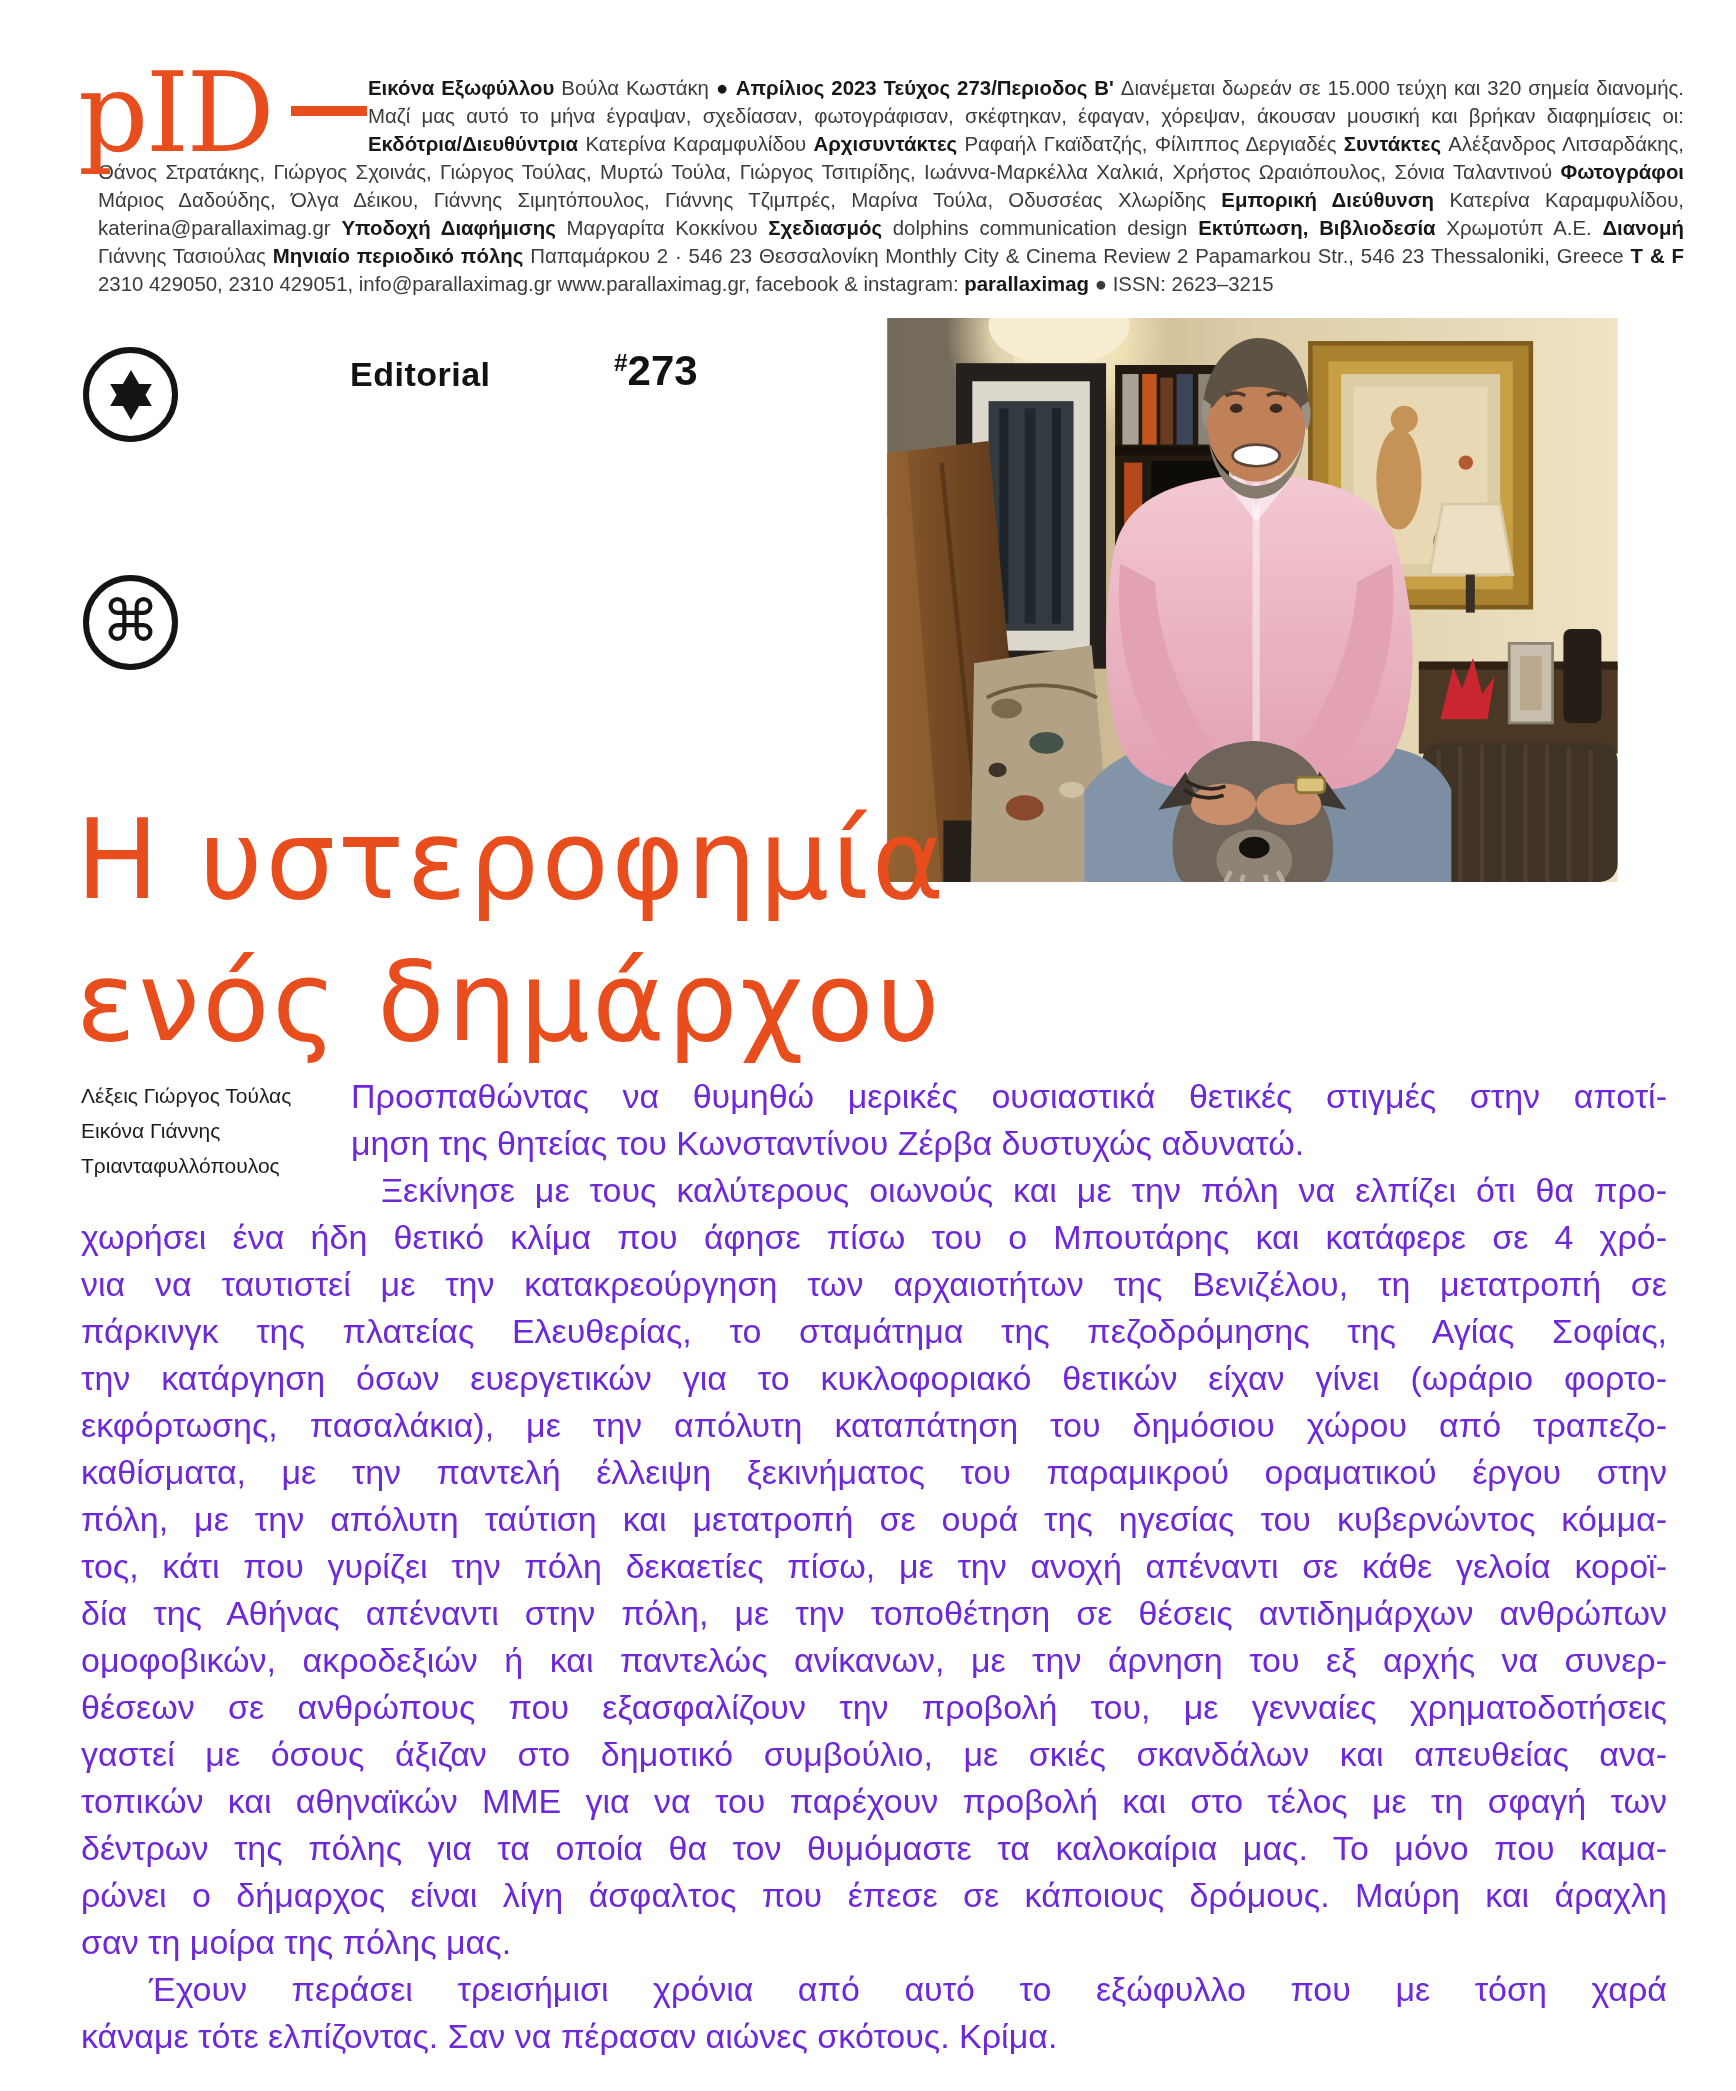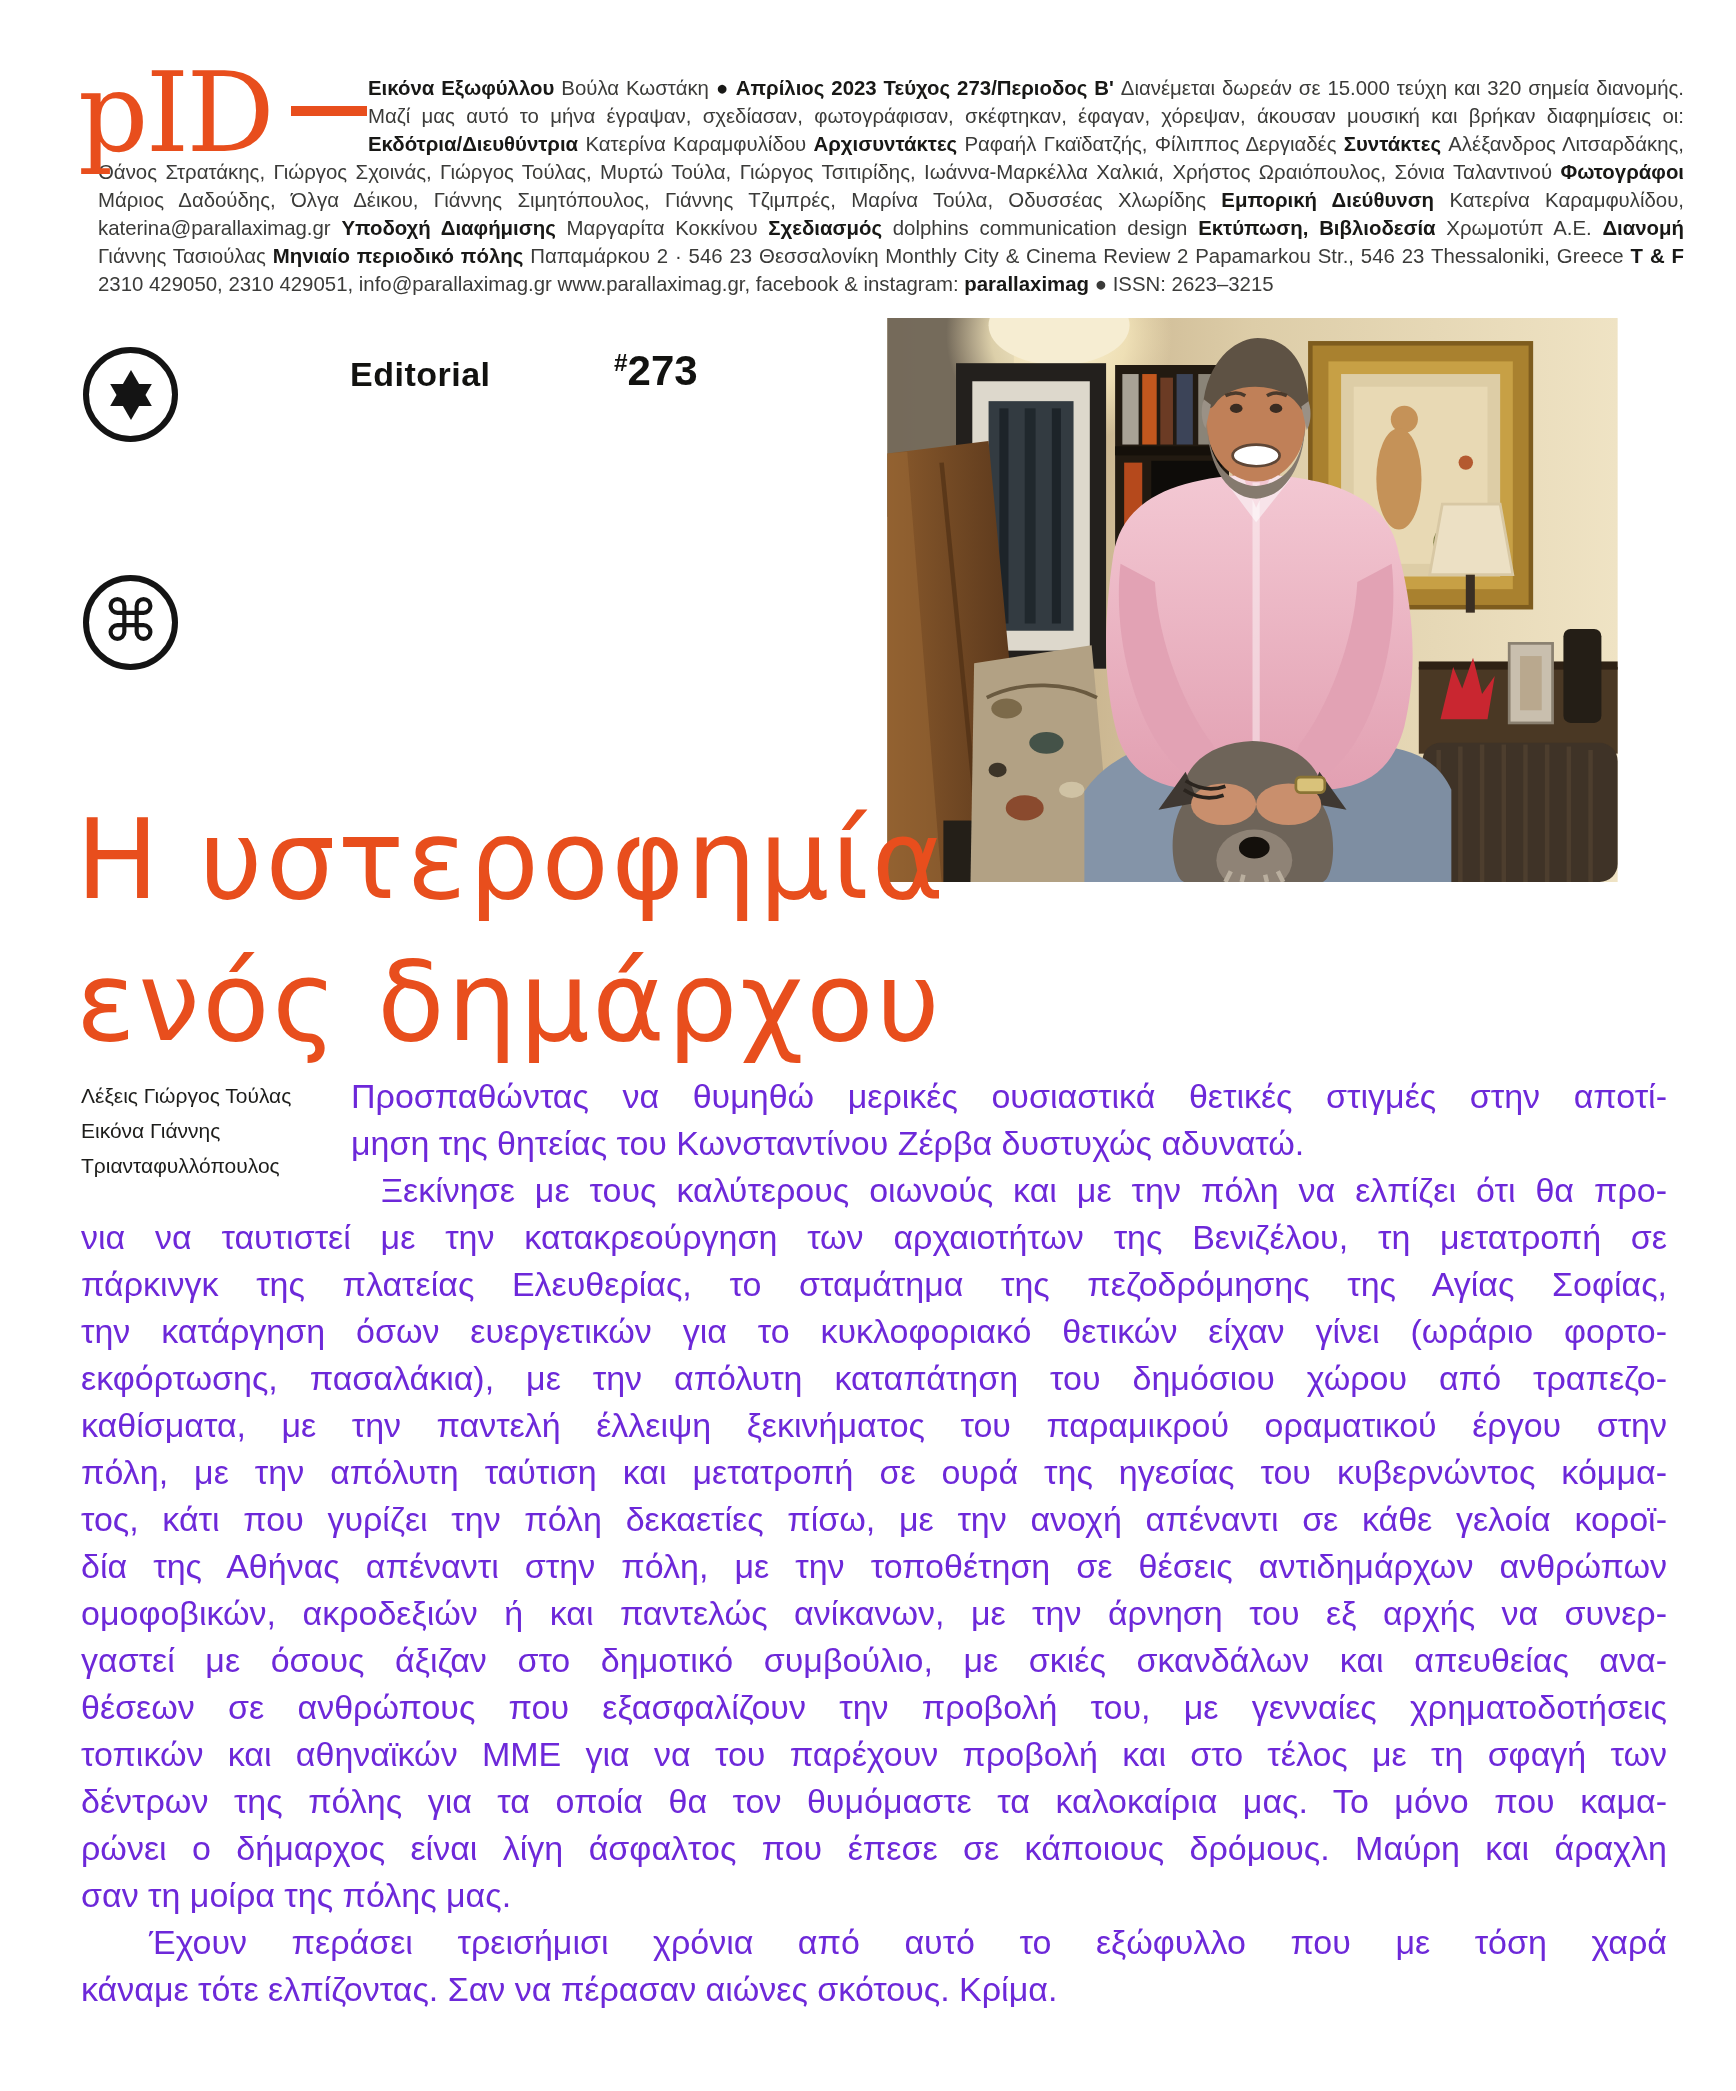--- a/index.html
+++ b/index.html
@@ -230,31 +230,32 @@
   <div class="byline">
     <div>Λέξεις Γιώργος Τούλας</div>
     <div>Εικόνα Γιάννης</div>
     <div>Τριανταφυλλόπουλος</div>
   </div>
 
   <div class="article">
       <div class="bodyline j" style="margin-left: 270px;">Προσπαθώντας να θυμηθώ μερικές ουσιαστικά θετικές στιγμές στην αποτί-</div>
       <div class="bodyline" style="margin-left: 270px;">μηση της θητείας του Κωνσταντίνου Ζέρβα δυστυχώς αδυνατώ.</div>
       <div class="bodyline j" style="margin-left: 300px;">Ξεκίνησε με τους καλύτερους οιωνούς και με την πόλη να ελπίζει ότι θα προ-</div>
+      <div class="bodyline j">χωρήσει ένα ήδη θετικό κλίμα που άφησε πίσω του ο Μπουτάρης και κατάφερε σε 4 χρό-</div>
       <div class="bodyline j">νια να ταυτιστεί με την κατακρεούργηση των αρχαιοτήτων της Βενιζέλου, τη μετατροπή σε</div>
       <div class="bodyline j">πάρκινγκ της πλατείας Ελευθερίας, το σταμάτημα της πεζοδρόμησης της Αγίας Σοφίας,</div>
       <div class="bodyline j">την κατάργηση όσων ευεργετικών για το κυκλοφοριακό θετικών είχαν γίνει (ωράριο φορτο-</div>
       <div class="bodyline j">εκφόρτωσης, πασαλάκια), με την απόλυτη καταπάτηση του δημόσιου χώρου από τραπεζο-</div>
       <div class="bodyline j">καθίσματα, με την παντελή έλλειψη ξεκινήματος του παραμικρού οραματικού έργου στην</div>
       <div class="bodyline j">πόλη, με την απόλυτη ταύτιση και μετατροπή σε ουρά της ηγεσίας του κυβερνώντος κόμμα-</div>
       <div class="bodyline j">τος, κάτι που γυρίζει την πόλη δεκαετίες πίσω, με την ανοχή απέναντι σε κάθε γελοία κοροϊ-</div>
       <div class="bodyline j">δία της Αθήνας απέναντι στην πόλη, με την τοποθέτηση σε θέσεις αντιδημάρχων ανθρώπων</div>
       <div class="bodyline j">ομοφοβικών, ακροδεξιών ή και παντελώς ανίκανων, με την άρνηση του εξ αρχής να συνερ-</div>
+      <div class="bodyline j">θέσεων σε ανθρώπους που εξασφαλίζουν την προβολή του, με γενναίες χρηματοδοτήσεις</div>
       <div class="bodyline j">γαστεί με όσους άξιζαν στο δημοτικό συμβούλιο, με σκιές σκανδάλων και απευθείας ανα-</div>
-      <div class="bodyline j">θέσεων σε ανθρώπους που εξασφαλίζουν την προβολή του, με γενναίες χρηματοδοτήσεις</div>
       <div class="bodyline j">τοπικών και αθηναϊκών ΜΜΕ για να του παρέχουν προβολή και στο τέλος με τη σφαγή των</div>
       <div class="bodyline j">δέντρων της πόλης για τα οποία θα τον θυμόμαστε τα καλοκαίρια μας. Το μόνο που καμα-</div>
       <div class="bodyline j">ρώνει ο δήμαρχος είναι λίγη άσφαλτος που έπεσε σε κάποιους δρόμους. Μαύρη και άραχλη</div>
       <div class="bodyline">σαν τη μοίρα της πόλης μας.</div>
       <div class="bodyline j" style="margin-left: 68px;">Έχουν περάσει τρεισήμισι χρόνια από αυτό το εξώφυλλο που με τόση χαρά</div>
       <div class="bodyline">κάναμε τότε ελπίζοντας. Σαν να πέρασαν αιώνες σκότους. Κρίμα.</div>
     </div>
 
 </div>
 

